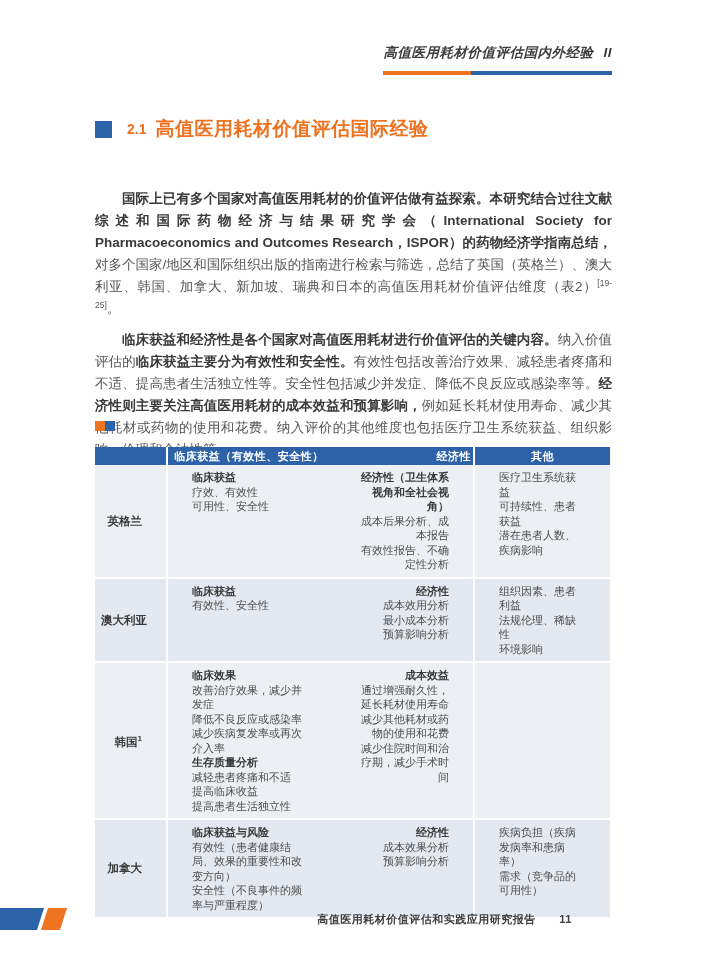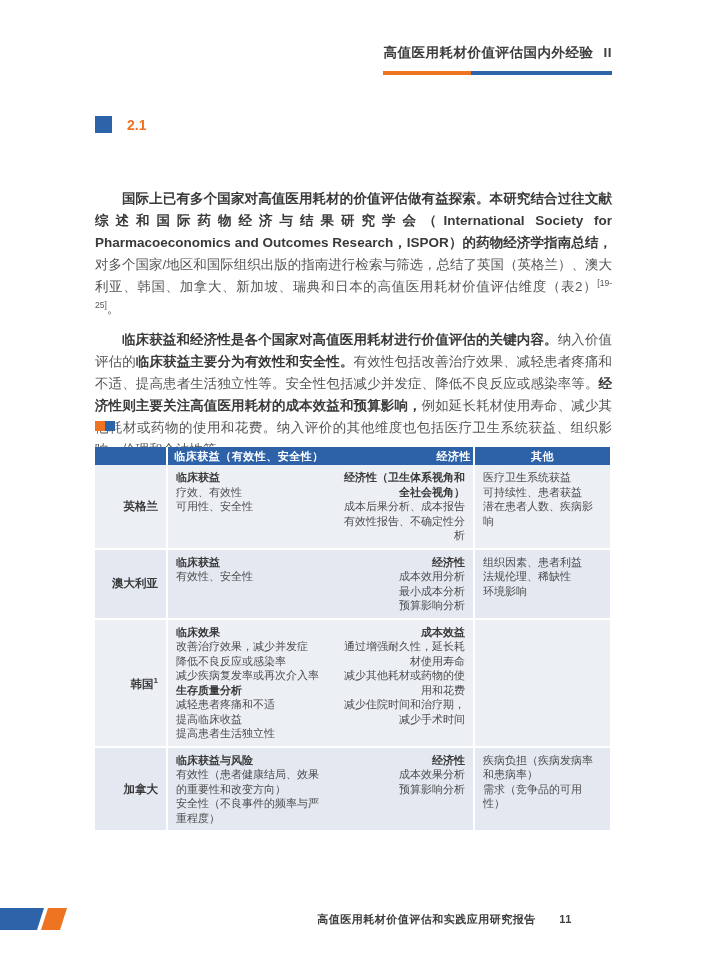--- a/index.html
+++ b/index.html
@@ -5,21 +5,21 @@
   * { margin:0; padding:0; box-sizing:border-box; }
   html,body { background:#ffffff; }
   body {
     width:710px; height:963px; position:relative; overflow:hidden;
     font-family:"Liberation Sans","DejaVu Sans",sans-serif;
     -webkit-font-smoothing:antialiased;
   }
 
   
   .running-header { position:absolute; top:44px; right:98px; text-align:right; }
-  .rh-text { font-size:13.5px; font-weight:bold; color:#3e3e3e; letter-spacing:0.5px; white-space:nowrap; }
+  .rh-text { font-size:13.5px; font-weight:bold; color:#3e3e3e; letter-spacing:0.5px; white-space:nowrap;font-style:italic; }
   .rh-marker { margin-left:10px; }
   .rh-rule { margin-top:9px; height:4px; display:flex; width:100%; }
   .rule-orange { flex:0 0 38.5%; background:#ee7421; }
   .rule-blue { flex:1 1 auto; background:#2d63a8; }
 
   
   .section-heading { position:absolute; top:116px; left:95px; display:flex; align-items:center; }
   .sq { width:17px; height:17px; background:#2d63a8; flex:0 0 auto; }
   .sec-num { margin-left:15px; color:#ee7220; font-size:14px; font-weight:bold; }
   .sec-title { margin-left:9px; color:#ee7220; font-size:19px; font-weight:bold; letter-spacing:0.5px; }
@@ -44,21 +44,21 @@
   .eval-table {
     position:absolute; top:447px; left:95px; width:515px;
     border-collapse:collapse; table-layout:fixed;
   }
   .eval-table th {
     background:#2d62a8; color:#ffffff; font-size:11px; font-weight:bold;
     height:18px; text-align:center; padding:0 2px; letter-spacing:0.5px;
   }
   .eval-table th.sep, .eval-table td.sep { border-right:2px solid #ffffff;text-align:right; }
   .eval-table td {
-    font-size:11px; line-height:14.5px; padding:5px 8px; color:#4c4c4c;
+    font-size:11px; line-height:14.5px; padding:5px 24px; color:#4c4c4c;
     vertical-align:top; border-bottom:2px solid #ffffff; word-break:break-all;
   }
   .eval-table td.country {
     font-weight:bold; vertical-align:middle; color:#3a3a3a; font-size:11.5px;
     padding-left:6px; word-break:keep-all;
   }
   .eval-table td.country sup { font-size:8px; }
   .eval-table tr.odd td { background:#eceff4; }
   .eval-table tr.even td { background:#e3e8f1; }
   .line { margin:0; }
@@ -84,20 +84,21 @@
     </div>
     <div class="rh-rule">
       <span class="rule-orange"></span>
       <span class="rule-blue"></span>
     </div>
   </div>
 
   <div class="section-heading">
     <span class="sq"></span>
     <span class="sec-num">2.1</span>
+    <span class="sec-title">高值医用耗材价值评估国际经验</span>
   </div>
 
   <div class="body-copy" id="paragraphs">
       <p><span class="seg-b">国际上已有多个国家对高值医用耗材的价值评估做有益探索。本研究结合过往文献综述和国际药物经济与结果研究学会（International Society for Pharmacoeconomics and Outcomes Research，ISPOR）的药物经济学指南总结，</span><span>对多个国家/地区和国际组织出版的指南进行检索与筛选，总结了英国（英格兰）、澳大利亚、韩国、加拿大、新加坡、瑞典和日本的高值医用耗材价值评估维度（表2）</span><sup>[19-25]</sup><span>。</span></p>
       <p><span class="seg-b">临床获益和经济性是各个国家对高值医用耗材进行价值评估的关键内容。</span><span>纳入价值评估的</span><span class="seg-b">临床获益主要分为有效性和安全性。</span><span>有效性包括改善治疗效果、减轻患者疼痛和不适、提高患者生活独立性等。安全性包括减少并发症、降低不良反应或感染率等。</span><span class="seg-b">经济性则主要关注高值医用耗材的成本效益和预算影响，</span><span>例如延长耗材使用寿命、减少其他耗材或药物的使用和花费。纳入评价的其他维度也包括医疗卫生系统获益、组织影响、伦理和合法性等。</span></p>
     </div>
 
   <div class="table-caption">
     <span class="cap-sq cap-orange"></span>
     <span class="cap-sq cap-blue"></span>

